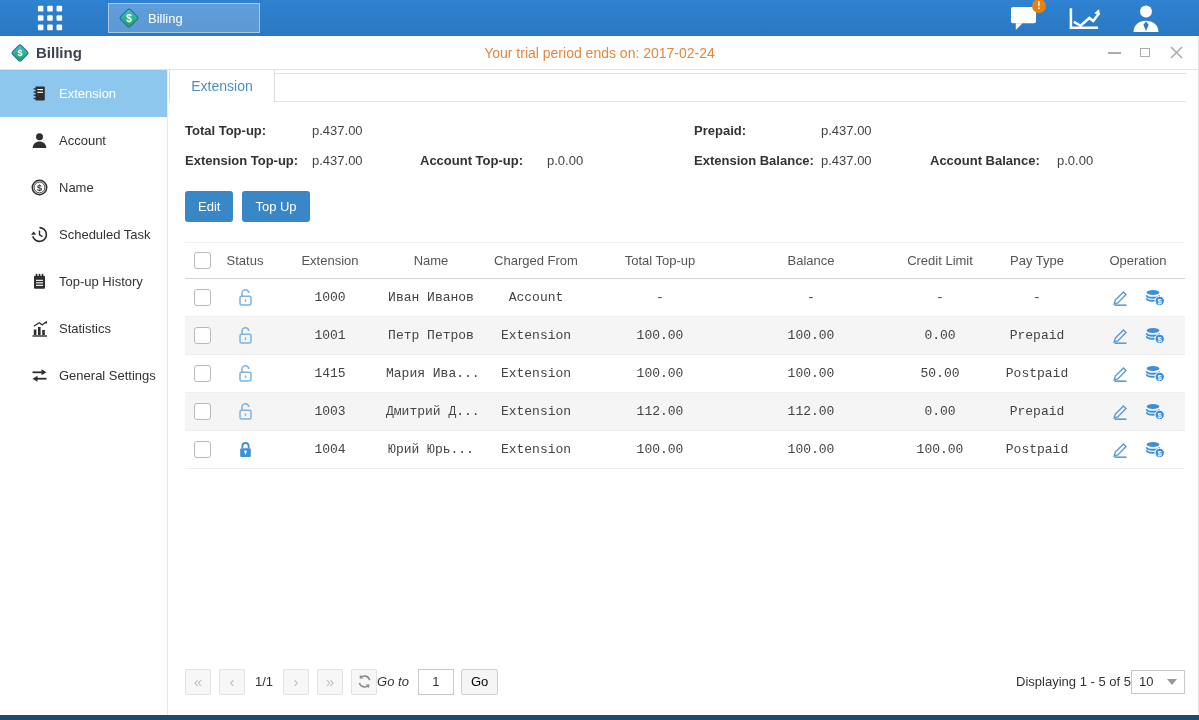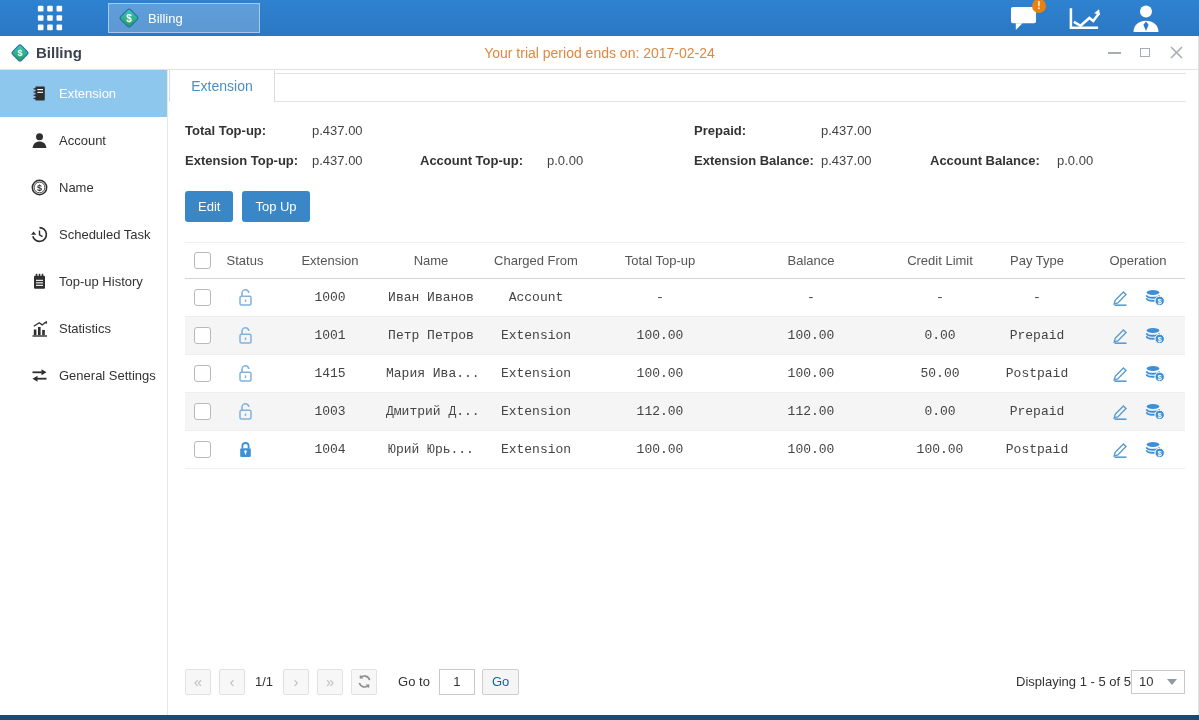--- a/index.html
+++ b/index.html
@@ -60,23 +60,23 @@
   .statusicon{display:inline-flex;vertical-align:middle;}
   .ops .opicon{display:inline-flex;vertical-align:middle;cursor:pointer;}
   .ops .opicon + .opicon{margin-left:16px;}
   
   .footer{margin-top:auto;display:flex;align-items:center;padding:0 14px 13px 17px;font-size:13px;color:#333;}
   .pgbtn{width:26px;height:26px;background:#f7f7f7;border:1px solid #e2e2e2;border-radius:2px;display:flex;
     align-items:center;justify-content:center;color:#bdbdbd;font-size:15px;cursor:pointer;box-sizing:border-box;}
   .pgbtn + .pgbtn{margin-left:8px;}
   .pageind{margin:14px 10px;}
   .refresh{margin-left:10px;}
-  .goto-label{margin-left:21px;}
+  .goto-label{margin-left:0;font-style:italic;}
   .goto-input{width:30px;height:22px;border:1px solid #c9c9c9;text-align:center;font-size:13px;font-family:inherit;margin:0 7px 0 9px;color:#333;}
-  .gobtn{height:26px;padding:0 9px;background:#f5f5f5;border:1px solid #cfcfcf;border-radius:2px;font-size:13px;color:#0369a1;cursor:pointer;font-family:inherit;}
+  .gobtn{height:26px;padding:0 9px;background:#f5f5f5;border:1px solid #cfcfcf;border-radius:2px;font-size:13px;color:#000000;cursor:pointer;font-family:inherit;}
   .foot-right{margin-left:auto;display:flex;align-items:center;}
   .pagesize{width:54px;height:24px;border:1px solid #c9c9c9;display:flex;align-items:center;justify-content:space-between;
     padding:0 7px;box-sizing:border-box;cursor:pointer;background:#fff;}
   .caret{width:0;height:0;border-left:5px solid transparent;border-right:5px solid transparent;border-top:6px solid #8f9aa3;}
   
   .bottom-strip{position:absolute;left:0;bottom:0;width:100%;height:5px;background:#1d4a70;}
   .right-edge{position:absolute;top:36px;bottom:5px;right:0;width:1px;background:#e0e0e0;}
 </style>
 </head>
 <body>

